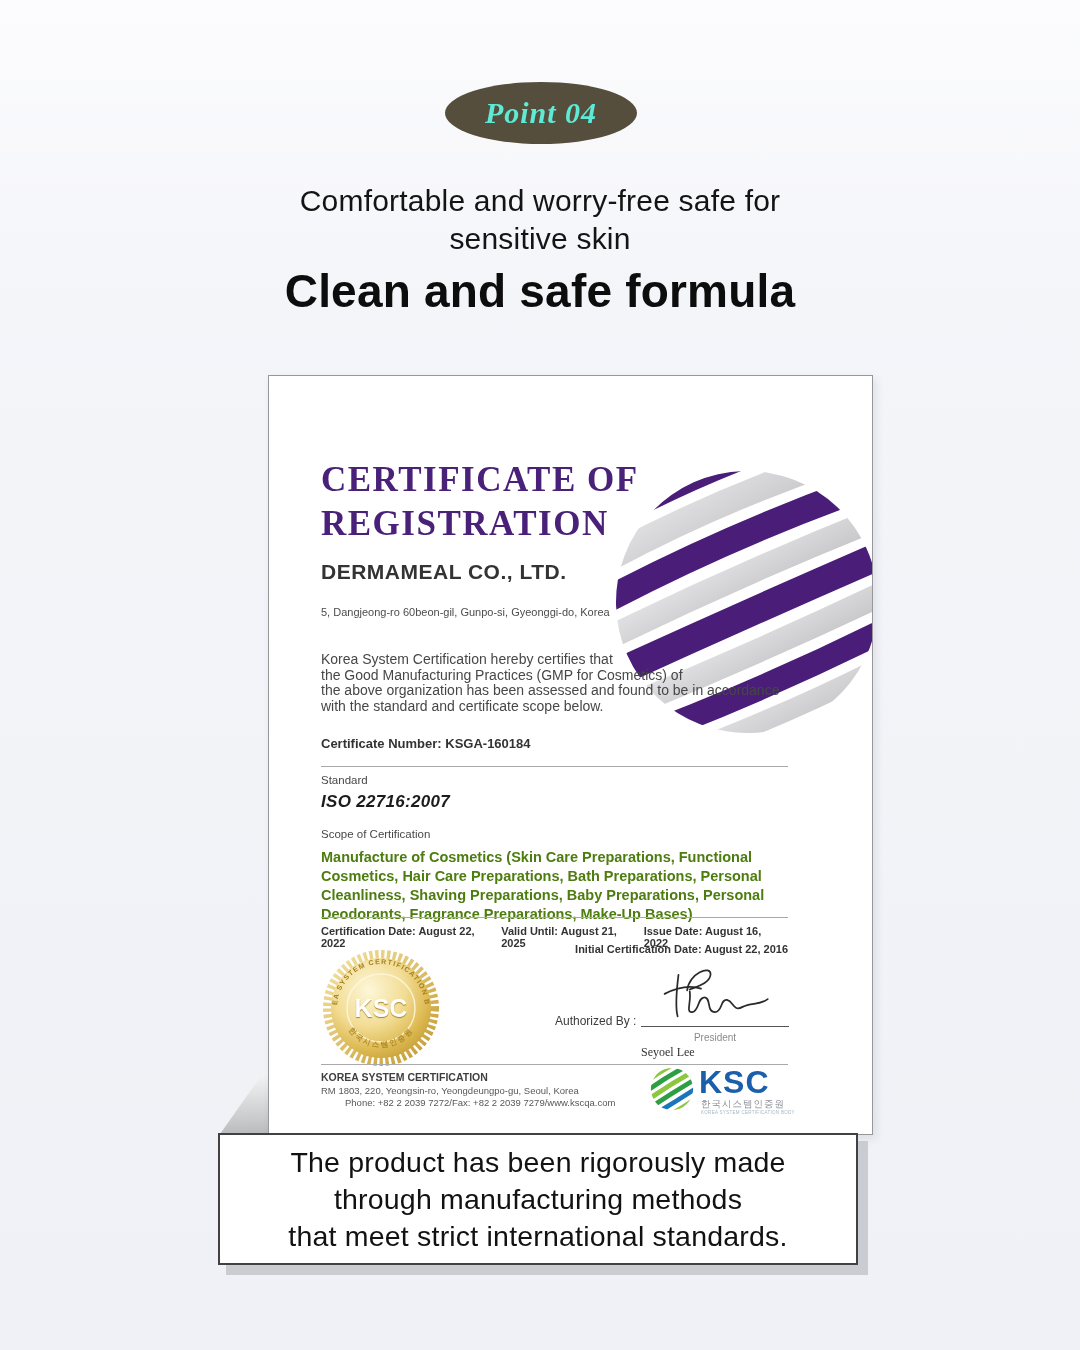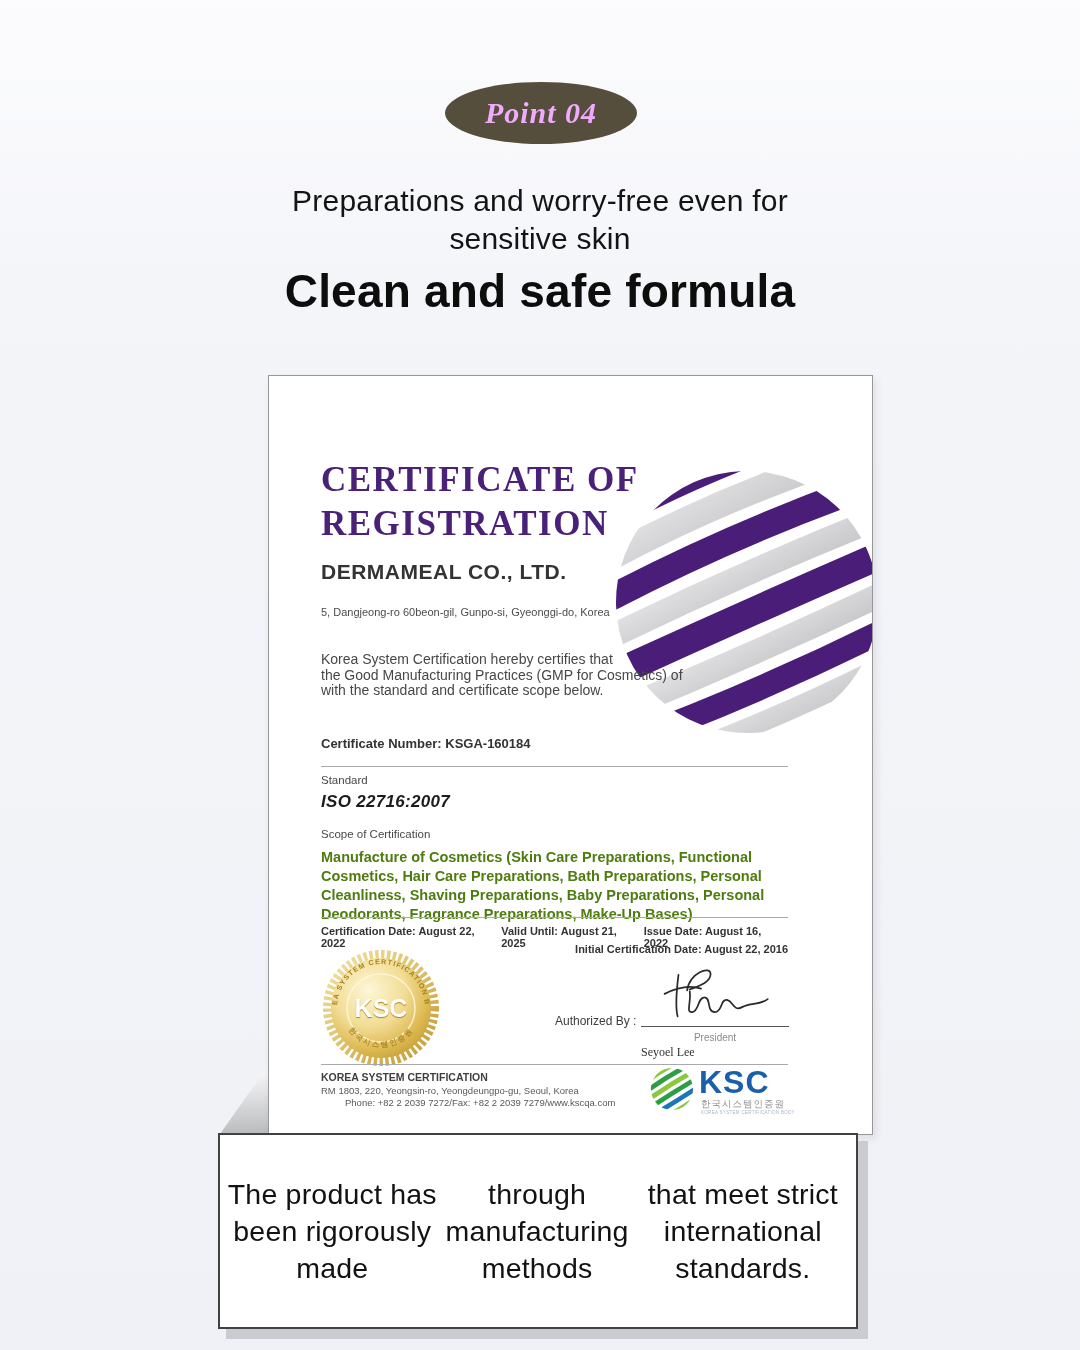--- a/index.html
+++ b/index.html
@@ -9,21 +9,21 @@
     font-family:"Liberation Sans",sans-serif;
   }
   
   .point-badge{
     position:absolute;left:445px;top:82px;width:192px;height:62px;
     background:#554e3d;border-radius:50%;
     display:flex;align-items:center;justify-content:center;
   }
   .point-badge span{
     font-family:"Liberation Serif",serif;font-style:italic;font-weight:bold;
-    font-size:30px;color:#f0abfc;letter-spacing:1px;
+    font-size:30px;color:#5eead4;letter-spacing:1px;
   }
   .subtitle{
     position:absolute;left:0;top:182px;width:1080px;text-align:center;
     font-size:30px;line-height:38px;color:#141414;letter-spacing:.2px;
   }
   .main-title{
     position:absolute;left:0;top:265px;width:1080px;text-align:center;
     font-size:46px;line-height:52px;font-weight:bold;color:#0d0d0d;letter-spacing:.2px;
   }
   
@@ -70,38 +70,38 @@
   .foot-line2{position:absolute;left:52px;top:721px;font-size:9.5px;color:#585858;padding-left:24px;}
   .ksc-logo{position:absolute;left:380px;top:688px;width:150px;height:54px;}
   .ksc-sphere{position:absolute;left:0;top:2px;width:46px;height:46px;}
   .ksc-text{position:absolute;left:50px;top:0px;font-size:32px;font-weight:bold;color:#1b5faa;letter-spacing:1px;font-family:"Liberation Sans",sans-serif;}
   .ksc-kor{position:absolute;left:52px;top:34px;font-size:9.5px;color:#8b8f94;letter-spacing:1px;}
   .ksc-cap{position:absolute;left:52px;top:46px;font-size:4.5px;color:#a8b6c4;letter-spacing:.3px;}
   
   .globe{position:absolute;left:338px;top:86px;width:280px;height:280px;}
   
   .caption-box{
-    position:absolute;left:218px;top:1133px;width:640px;height:196px;z-index:3;
+    position:absolute;left:218px;top:1133px;width:640px;height:132px;z-index:3;
     background:#ffffff;border:2px solid #414141;box-sizing:border-box;
     box-shadow:9px 9px 0 1px #caccd2;
-    display:flex;flex-direction:row;align-items:center;justify-content:center;
+    display:flex;flex-direction:column;align-items:center;justify-content:center;
     font-size:28.5px;line-height:37px;color:#121212;text-align:center;letter-spacing:.2px;
   }
 </style>
 </head>
 <body>
 
 <div class="page">
 
   <div class="point-badge">
     <span>Point 04</span>
   </div>
 
   <div class="subtitle">
-    <div>Preparations and worry-free even for</div>
+    <div>Comfortable and worry-free safe for</div>
     <div>sensitive skin</div>
   </div>
   <div class="main-title">Clean and safe formula</div>
 
   <div class="stand"></div>
 
   <div class="certificate">
 
     <svg class="globe" viewBox="0 0 280 280">
       <defs>
@@ -130,20 +130,21 @@
       <div>CERTIFICATE OF</div>
       <div>REGISTRATION</div>
     </div>
 
     <div class="cert-company">DERMAMEAL CO., LTD.</div>
     <div class="cert-address">5, Dangjeong-ro 60beon-gil, Gunpo-si, Gyeonggi-do, Korea</div>
 
     <div class="cert-body">
       <div>Korea System Certification hereby certifies that</div>
       <div>the Good Manufacturing Practices (GMP for Cosmetics) of</div>
+      <div>the above organization has been assessed and found to be in accordance</div>
       <div>with the standard and certificate scope below.</div>
     </div>
 
     <div class="cert-number">Certificate Number: KSGA-160184</div>
 
     <div class="rule rule1"></div>
     <div class="lbl lbl-standard">Standard</div>
     <div class="iso">ISO 22716:2007</div>
 
     <div class="lbl lbl-scope">Scope of Certification</div>

